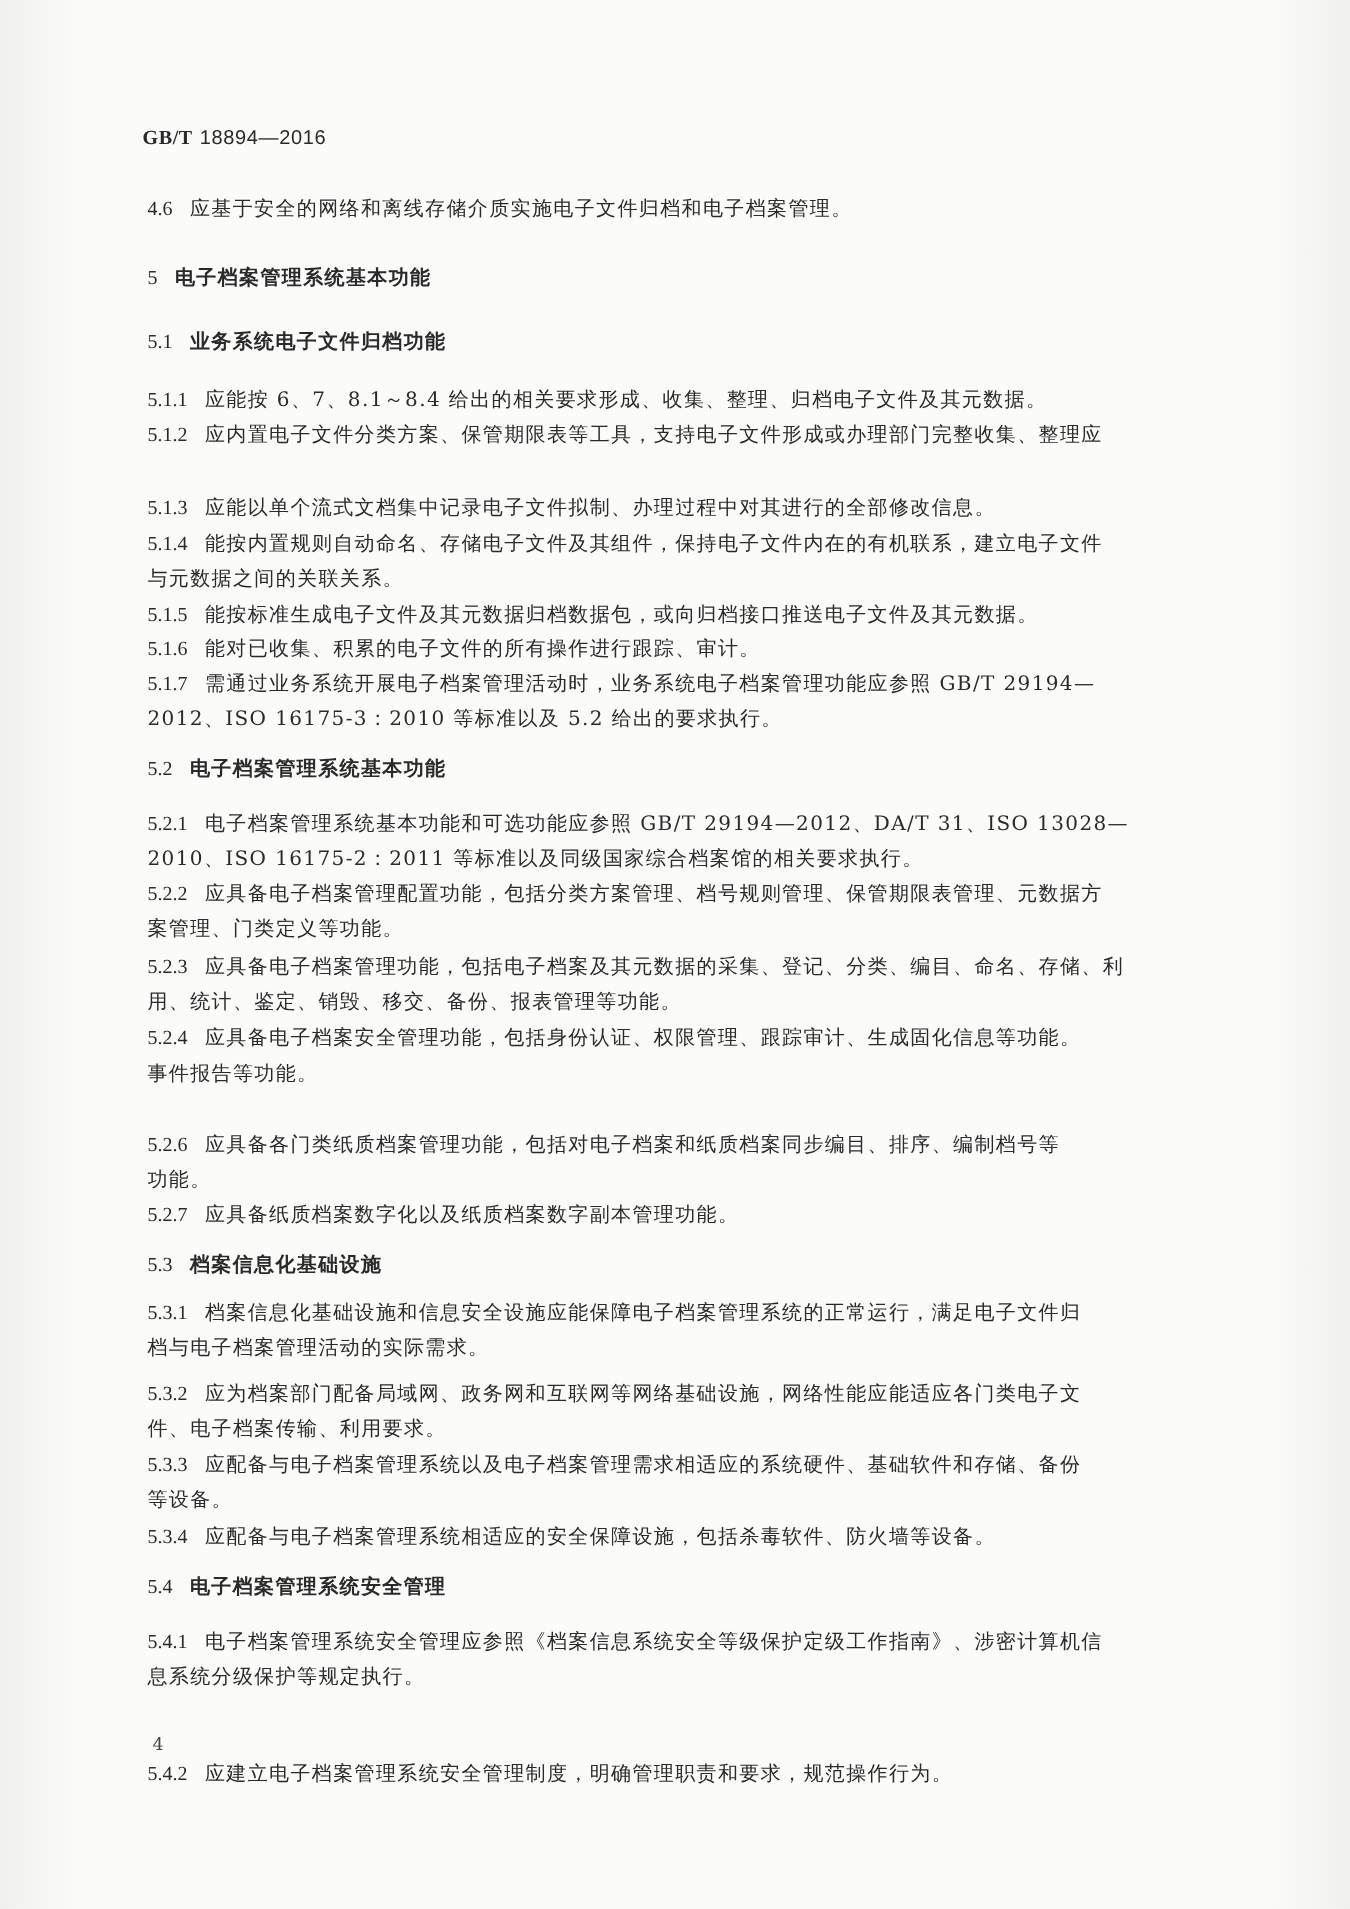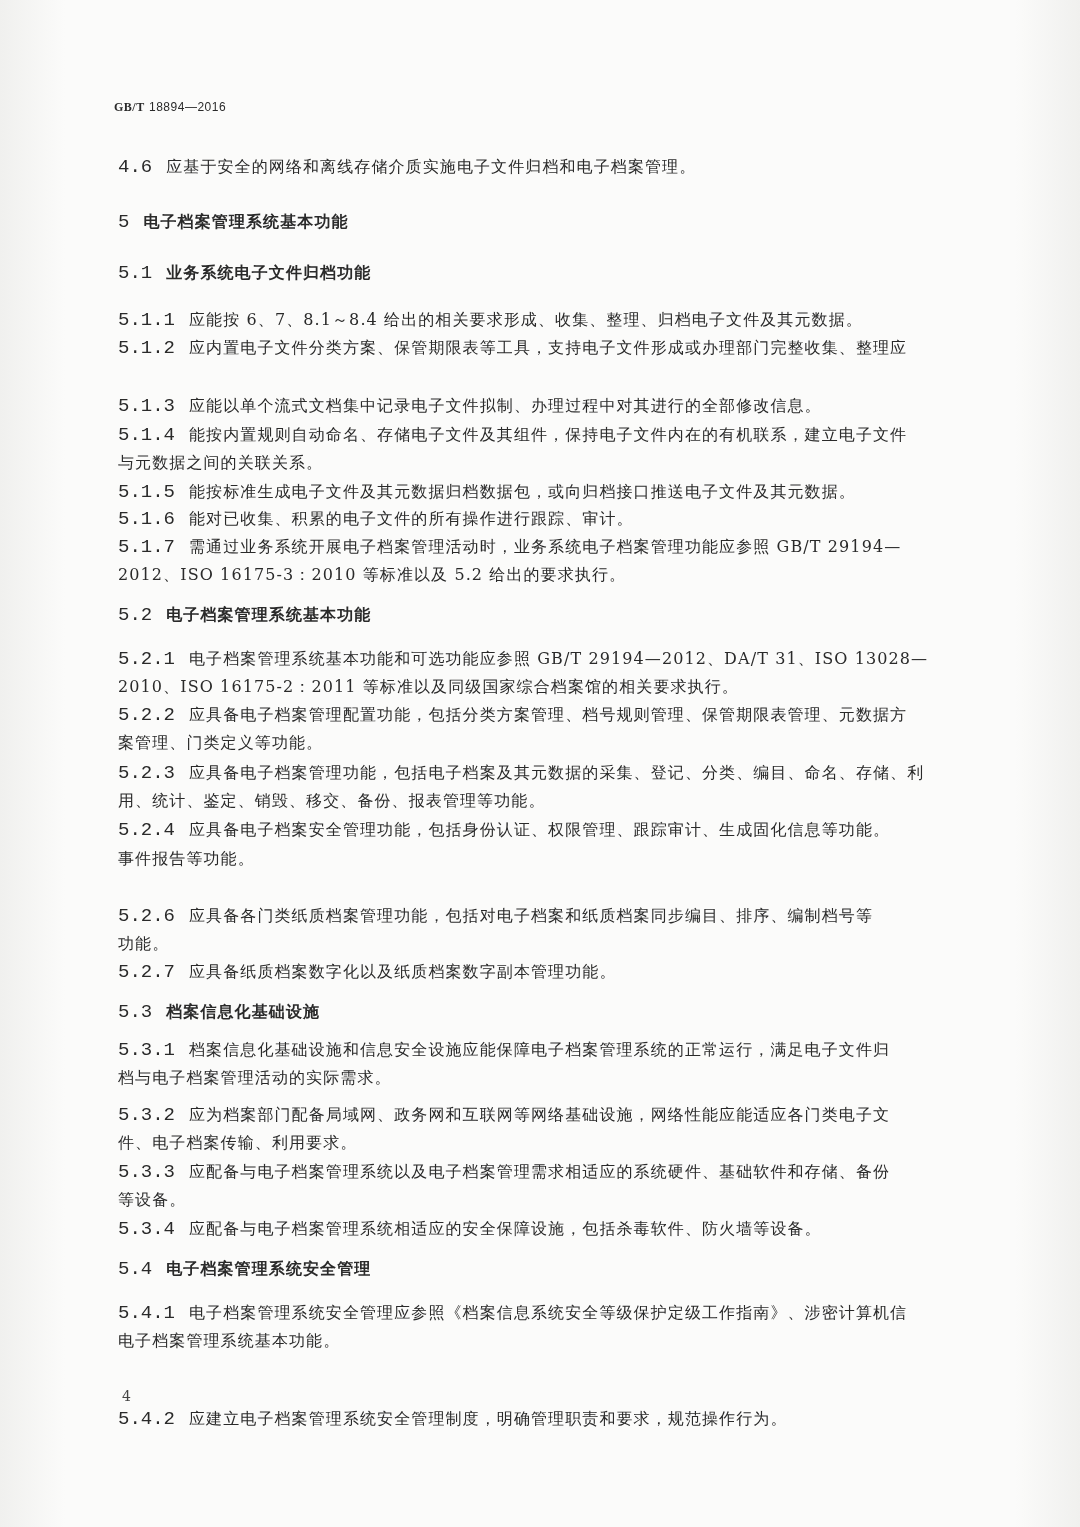--- a/index.html
+++ b/index.html
@@ -10,30 +10,30 @@
       color: #2a2a2a;
       position: relative;
       overflow: hidden;
     }
     .page {
       position: absolute; left: 0; top: 0; width: 1080px; height: 1527px;
       background: linear-gradient(90deg, #f0f0ee 0%, #fbfbfa 6%, #fbfbfa 94%, #f0f0ee 100%);
     }
     .std-header {
       position: absolute; left: 114px; top: 100px;
-      font-size: 12px; letter-spacing: 0.5px;
+      font-size: 16px; letter-spacing: 0.5px;
     }
     .std-header .code { font-weight: bold; font-family: "Liberation Serif", serif; }
     .std-header .num { font-family: "Liberation Sans", sans-serif; }
     .block { position: absolute; left: 118px; width: 840px; }
     .line {
       font-size: 16px; line-height: 27px; letter-spacing: 1.1px; white-space: nowrap;
     }
     .num-label {
-      font-family: Liberation Mono, monospace; font-size: 19px; letter-spacing: 0;
+      font-family: Liberation Serif, serif; font-size: 16px; letter-spacing: 0;
       display: inline-block; margin-right: 14px;
     }
     .heading { font-weight: bold; font-family: "DejaVu Sans", sans-serif; font-size: 15.5px; letter-spacing: 1px; }
     .heading .num-label { font-weight: normal; }
     .page-no {
       position: absolute; left: 122px; top: 1388px; font-size: 14px; color: #444;
     }
   </style>
 </head>
 <body>
@@ -121,21 +121,21 @@
         <div class="line"><span>等设备。</span></div>
       </div>
       <div class="block" style="top: 1215px;">
         <div class="line"><span class="num-label">5.3.4</span><span>应配备与电子档案管理系统相适应的安全保障设施，包括杀毒软件、防火墙等设备。</span></div>
       </div>
       <div class="block heading" style="top: 1255px;">
         <div class="line"><span class="num-label">5.4</span><span>电子档案管理系统安全管理</span></div>
       </div>
       <div class="block" style="top: 1299px;">
         <div class="line"><span class="num-label">5.4.1</span><span>电子档案管理系统安全管理应参照《档案信息系统安全等级保护定级工作指南》、涉密计算机信</span></div>
-        <div class="line"><span>电子档案管理系统基本功能。</span></div>
+        <div class="line"><span>息系统分级保护等规定执行。</span></div>
       </div>
       <div class="block" style="top: 1357px; margin-top: 48px;">
         <div class="line"><span class="num-label">5.4.2</span><span>应建立电子档案管理系统安全管理制度，明确管理职责和要求，规范操作行为。</span></div>
       </div>
     </div>
 
   <div class="page-no">4</div>
 </div>
 
 </body></html>

